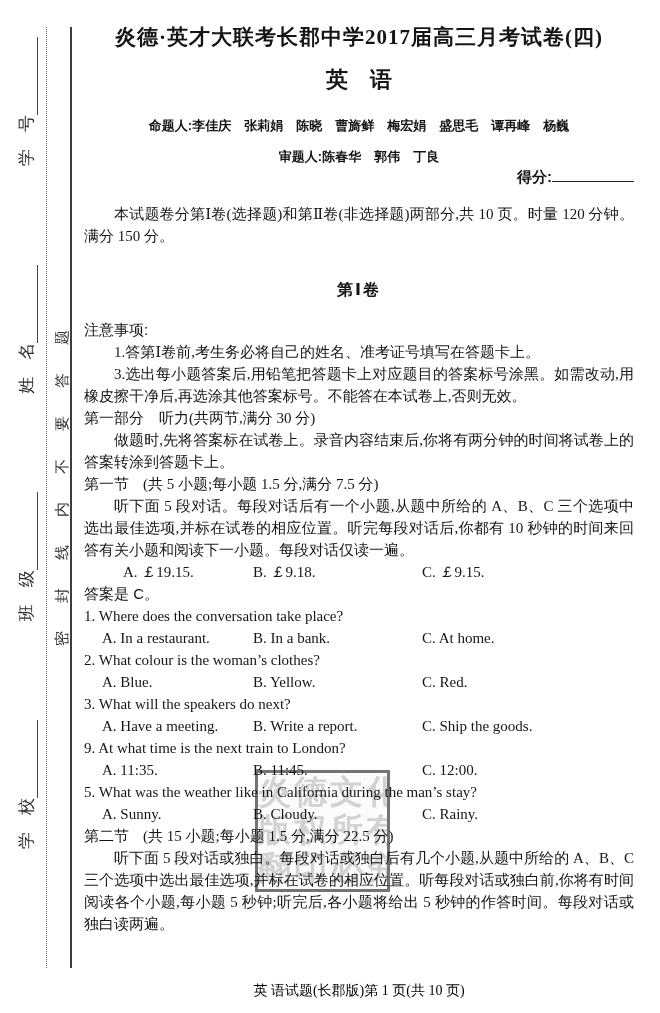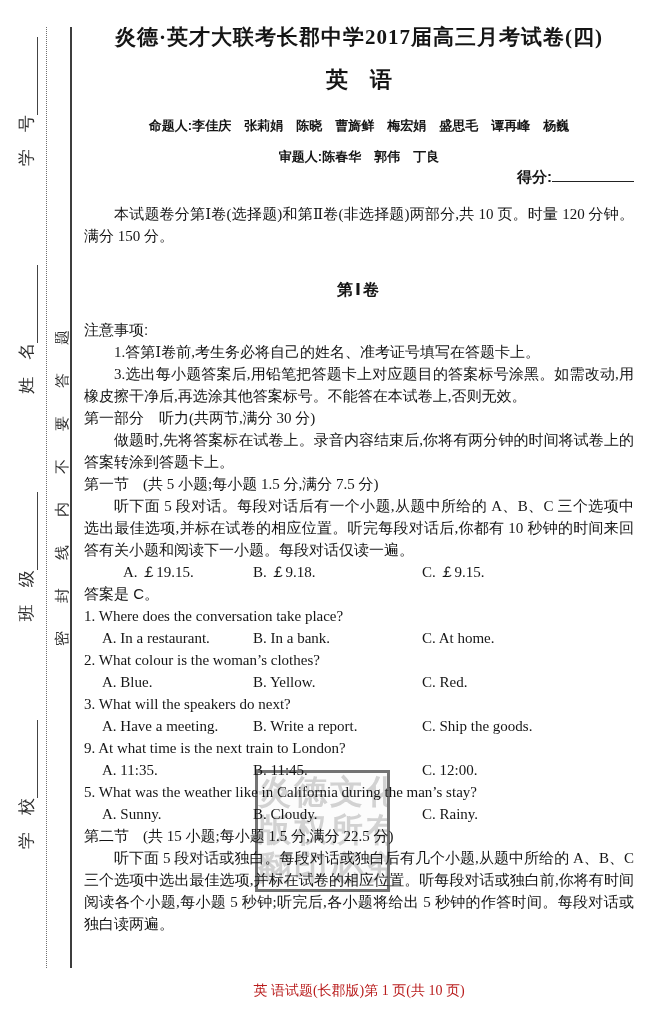--- a/index.html
+++ b/index.html
@@ -47,21 +47,21 @@
              font-family:"Liberation Sans","DejaVu Sans",sans-serif;letter-spacing:2px;}
   .hd{font-family:"Liberation Sans","DejaVu Sans",sans-serif;font-weight:normal;}
   .hd-inline{font-family:"Liberation Sans","DejaVu Sans",sans-serif;font-weight:normal;}
   .gap-l{margin-left:14px;}
   .opts{display:flex;padding-left:18px;font-size:15px;line-height:22px;white-space:nowrap;}
   .oa{width:151px;} .ob{width:169px;} .oc{flex:1;}
   .exopts{padding-left:39px;}
   .exopts .oa{width:130px;}
 
   .footer{position:absolute;left:84px;top:982px;width:550px;text-align:center;
-          font-size:14px;color:#b91c1c;z-index:1;}
+          font-size:14px;color:#000000;z-index:1;}
 </style>
 </head>
 <body>
 
 <div class="page">
 
   <div class="sb-fields">
     <span class="sb-group">
         <span>学　校</span>
         <span class="sb-uline"></span>

